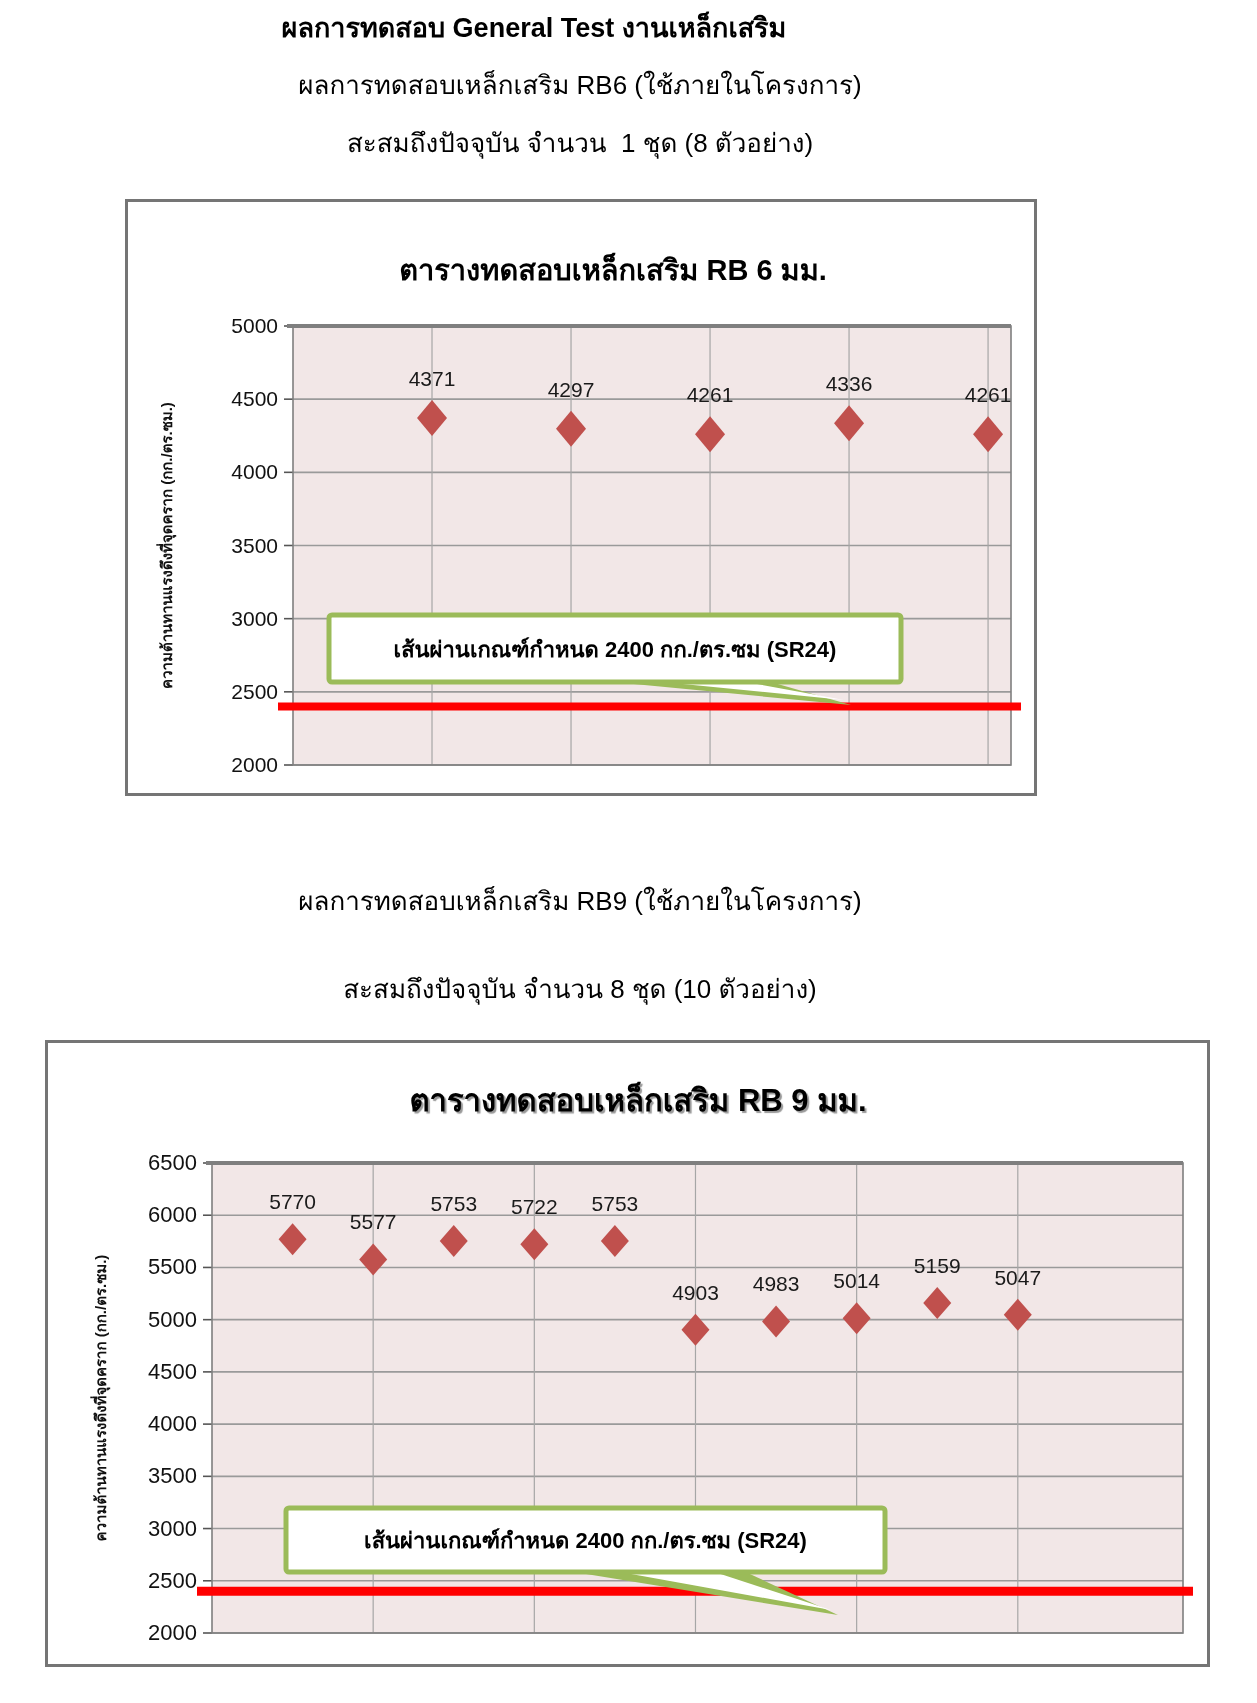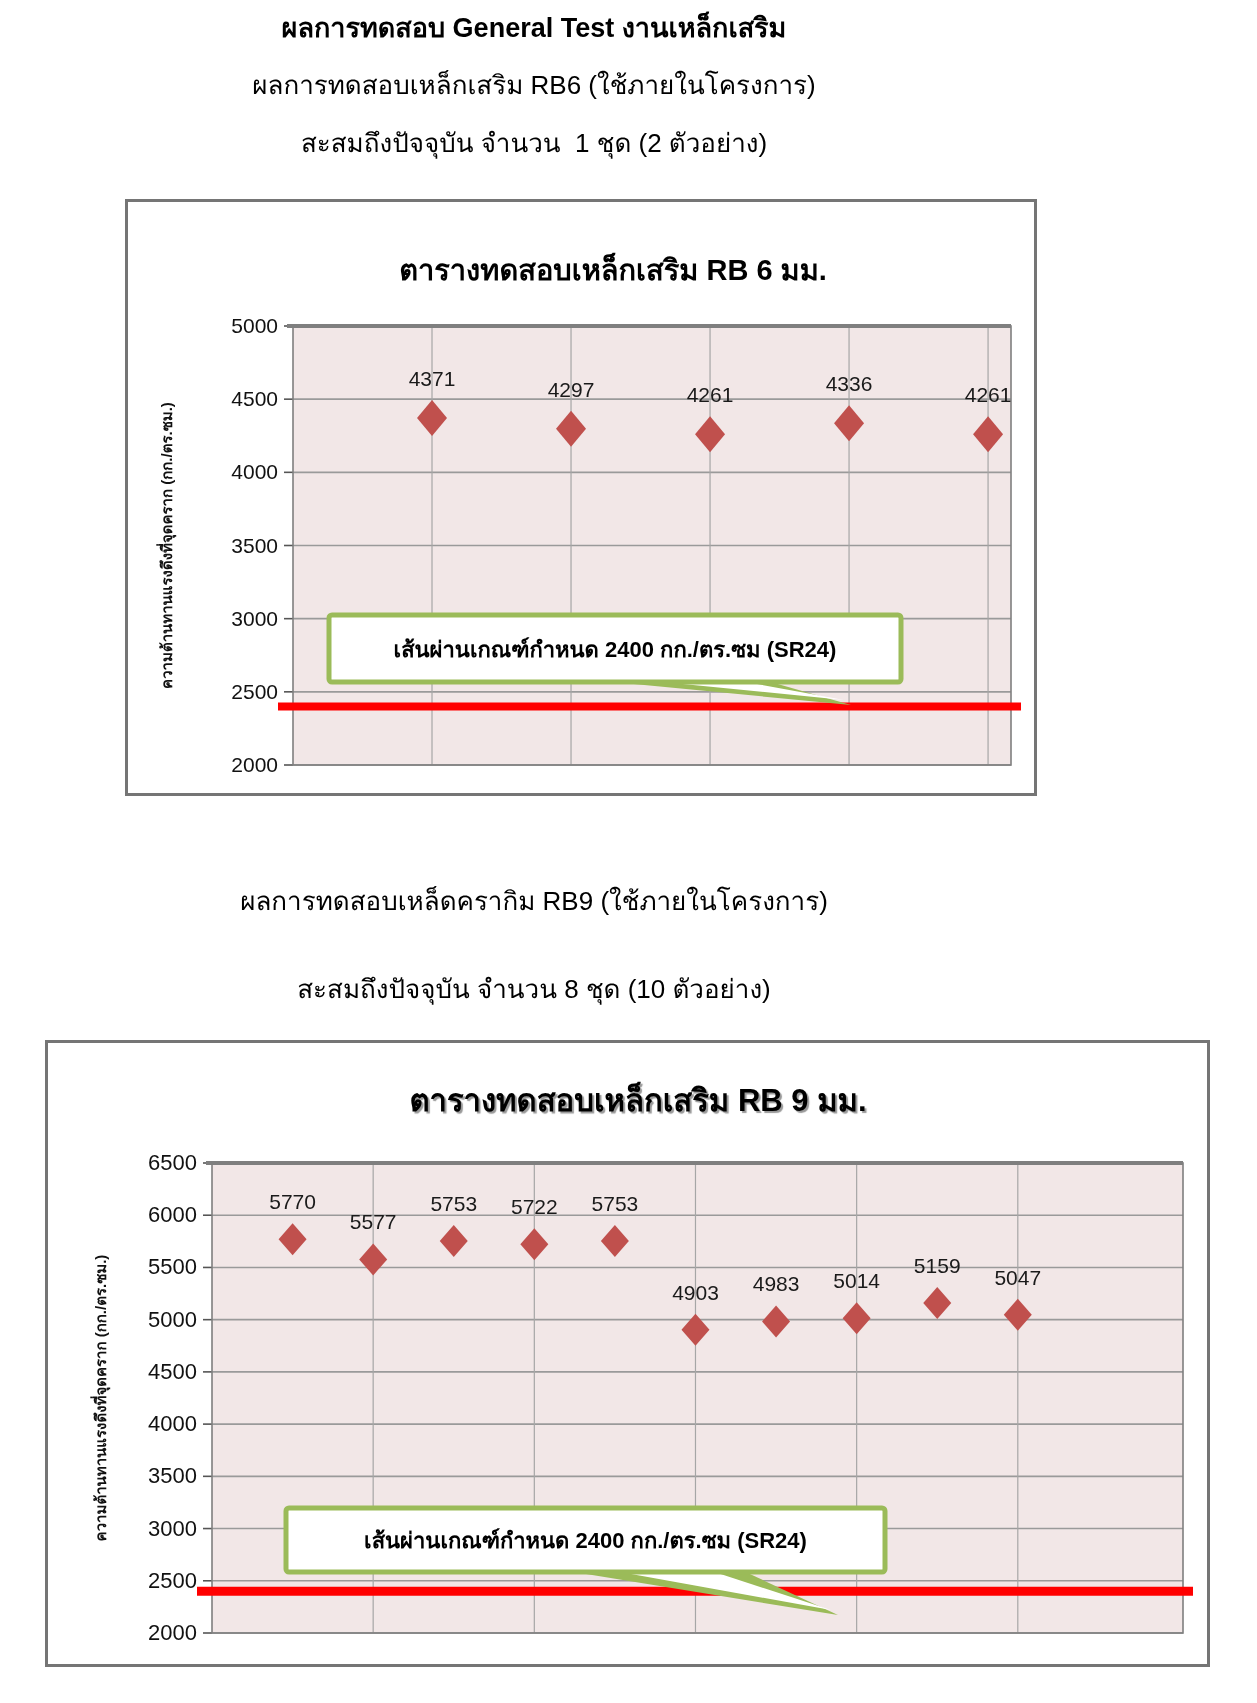--- a/index.html
+++ b/index.html
@@ -3,30 +3,30 @@
 <meta charset="utf-8">
 <style>
   html,body{margin:0;padding:0;background:#ffffff;}
   body{
     width:1257px;height:1703px;position:relative;
     font-family:"Liberation Sans","DejaVu Sans",sans-serif;
     color:#000;
   }
   .hline{position:absolute;left:0;width:1068px;text-align:center;white-space:pre;}
   .h-main{top:6px;font-size:27px;font-weight:700;}
-  .h-sub{font-size:26px;font-weight:400;}
+  .h-sub{font-size:26px;font-weight:400;margin-left:46px;}
   .chart-box{position:absolute;border:3px solid #757575;background:#ffffff;box-sizing:border-box;}
   .chart-box svg{display:block;}
 </style>
 </head>
 <body>
 
 <div class="hline h-main">ผลการทดสอบ General Test งานเหล็กเสริม</div>
 <div class="hline h-sub" style="top:64px">ผลการทดสอบเหล็กเสริม RB6 (ใช้ภายในโครงการ)</div>
-<div class="hline h-sub" style="top:122px">สะสมถึงปัจจุบัน จำนวน  1 ชุด (2 ตัวอย่าง)</div>
+<div class="hline h-sub" style="top:122px">สะสมถึงปัจจุบัน จำนวน  1 ชุด (8 ตัวอย่าง)</div>
 
 <div class="chart-box" style="left:125px;top:199px;width:912px;height:597px;">
   <svg id="svg-chart-0" width="906" height="591" viewBox="0 0 906 591">
       <rect x="165" y="124" width="718" height="439" fill="#F2E7E7"></rect>
       <line x1="165" y1="563" x2="883" y2="563" stroke="#9a9a9a" stroke-width="1.6"></line>
       <line x1="156" y1="563" x2="165" y2="563" stroke="#555" stroke-width="1.6"></line>
       <text x="150" y="570" text-anchor="end" font-size="21" fill="#111">2000</text>
       <line x1="165" y1="489.83333333333337" x2="883" y2="489.83333333333337" stroke="#9a9a9a" stroke-width="1.6"></line>
       <line x1="156" y1="489.83333333333337" x2="165" y2="489.83333333333337" stroke="#555" stroke-width="1.6"></line>
       <text x="150" y="496.83333333333337" text-anchor="end" font-size="21" fill="#111">2500</text>
@@ -64,21 +64,21 @@
       <text x="443.0251694094869" y="194.8723333333333" text-anchor="middle" font-size="21" fill="#1a1a1a">4297</text>
       <path d="M 582.0377541142304 214.14033333333333 L 597.0377541142304 232.14033333333333 L 582.0377541142304 250.14033333333333 L 567.0377541142304 232.14033333333333 Z" fill="#C0504D"></path>
       <text x="582.0377541142304" y="200.14033333333333" text-anchor="middle" font-size="21" fill="#1a1a1a">4261</text>
       <path d="M 721.0503388189738 203.16533333333336 L 736.0503388189738 221.16533333333336 L 721.0503388189738 239.16533333333336 L 706.0503388189738 221.16533333333336 Z" fill="#C0504D"></path>
       <text x="721.0503388189738" y="189.16533333333336" text-anchor="middle" font-size="21" fill="#1a1a1a">4336</text>
       <path d="M 860.0629235237174 214.14033333333333 L 875.0629235237174 232.14033333333333 L 860.0629235237174 250.14033333333333 L 845.0629235237174 232.14033333333333 Z" fill="#C0504D"></path>
       <text x="860.0629235237174" y="200.14033333333333" text-anchor="middle" font-size="21" fill="#1a1a1a">4261</text>
     </svg>
 </div>
 
-<div class="hline h-sub" style="top:880px">ผลการทดสอบเหล็ดครากิม RB9 (ใช้ภายในโครงการ)</div>
+<div class="hline h-sub" style="top:880px">ผลการทดสอบเหล็กเสริม RB9 (ใช้ภายในโครงการ)</div>
 <div class="hline h-sub" style="top:968px">สะสมถึงปัจจุบัน จำนวน 8 ชุด (10 ตัวอย่าง)</div>
 
 <div class="chart-box" style="left:45px;top:1040px;width:1165px;height:627px;">
   <svg id="svg-chart-1" width="1159" height="621" viewBox="0 0 1159 621">
       <rect x="164" y="120" width="971" height="470" fill="#F2E7E7"></rect>
       <line x1="164" y1="590" x2="1135" y2="590" stroke="#9a9a9a" stroke-width="1.6"></line>
       <line x1="155" y1="590" x2="164" y2="590" stroke="#555" stroke-width="1.6"></line>
       <text x="149" y="597" text-anchor="end" font-size="22" fill="#111">2000</text>
       <line x1="164" y1="537.7777777777778" x2="1135" y2="537.7777777777778" stroke="#9a9a9a" stroke-width="1.6"></line>
       <line x1="155" y1="537.7777777777778" x2="164" y2="537.7777777777778" stroke="#555" stroke-width="1.6"></line>

